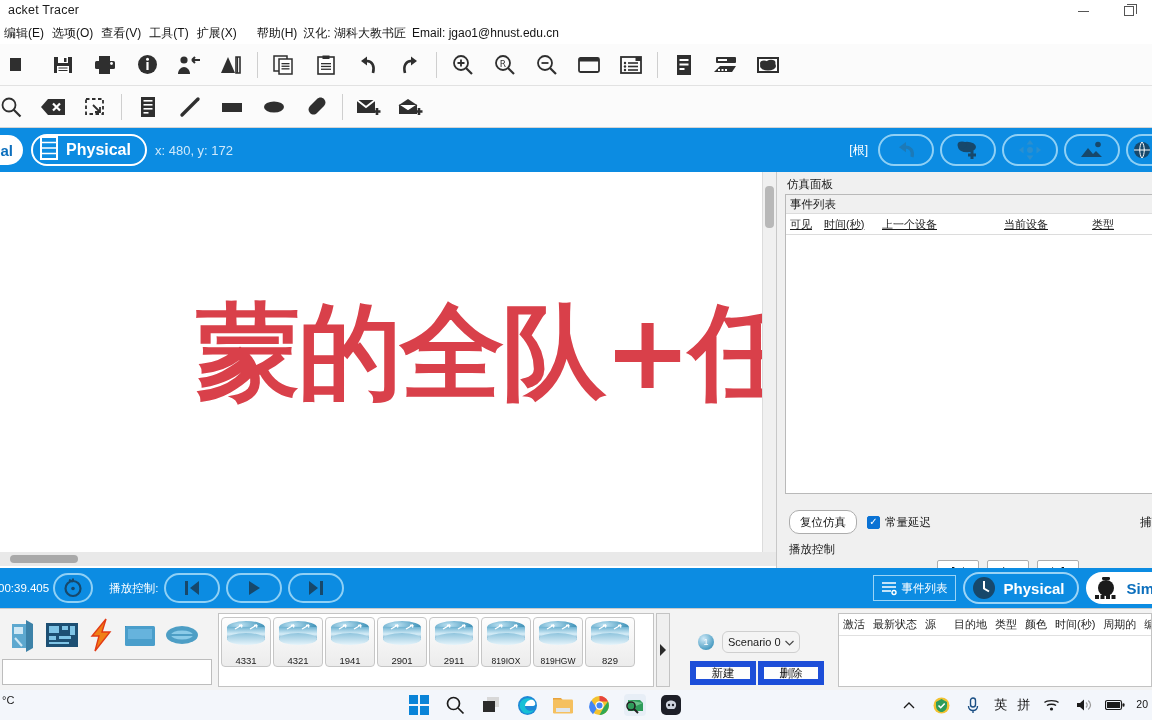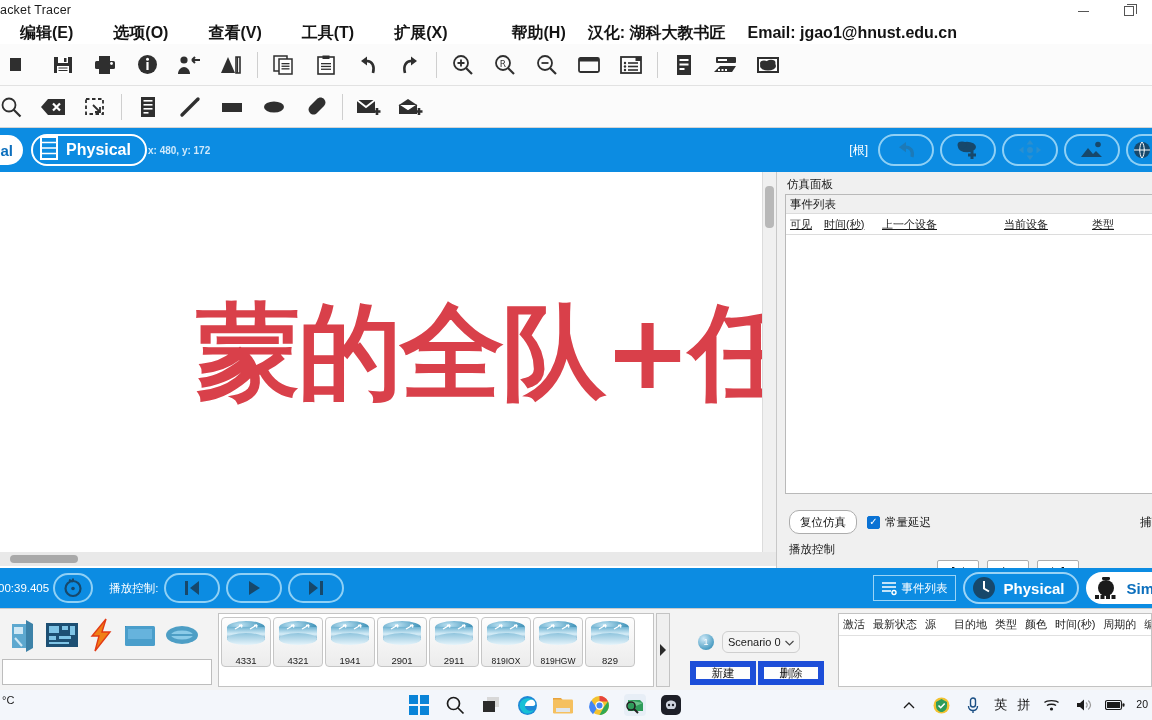--- a/index.html
+++ b/index.html
@@ -10,42 +10,42 @@
     background: #ffffff;
   }
   #app { position: relative; width: 1152px; height: 720px; background: #ffffff; }
 
   
   .titlebar {
     position: absolute; left: 0; top: 0; width: 1152px; height: 22px;
     background: #ffffff;
   }
   .titlebar .title {
-    position: absolute; left: 0; top: 3px;
+    position: absolute; left: 8px; top: 3px;
     font-size: 12.5px; color: #1b1b1b; letter-spacing: .2px;
   }
   .wincontrols { position: absolute; right: 0; top: 0; height: 22px; display: flex; }
   .wincontrols .wc {
     width: 46px; height: 22px; display: flex; align-items: center; justify-content: center;
     color: #444;
   }
   .wc .min-glyph { display: block; width: 11px; height: 1px; background: #555; }
   .wc .max-glyph { display: block; width: 10px; height: 10px; border: 1px solid #555; position: relative; }
   .wc .max-glyph:after {
     content:""; position: absolute; left: 2px; top: -3px; width: 9px; height: 9px;
     border: 1px solid #555; border-bottom: none; border-left: none;
   }
 
   
   .menubar {
     position: absolute; left: 0; top: 22px; width: 1152px; height: 22px;
     background: #ffffff; display: flex; align-items: center;
   }
   .menubar .mi {
-    font-size: 16px; color: #141414; padding: 2px 20px; white-space: nowrap; font-weight: bold;
+    font-size: 12px; color: #141414; padding: 2px 4px; white-space: nowrap;
   }
   .menubar .mi.plain { color: #141414; }
 
   
   .toolbar1 {
     position: absolute; left: 0; top: 44px; width: 1152px; height: 42px;
     background: #fbfbfb; border-bottom: 1px solid #e2e2e2;
     display: flex; align-items: center; padding-left: 0px;
   }
   .toolbar2 {
@@ -68,21 +68,21 @@
   .bb-tab-white {
     height: 30px; background: #ffffff; color: #0c6fbd; font-size: 15px; font-weight: bold;
     border-radius: 15px; display: flex; align-items: center; padding: 0 10px 0 6px;
     margin-left: -18px;
   }
   .bb-pill {
     height: 32px; border: 2px solid #ffffff; border-radius: 17px;
     display: flex; align-items: center; gap: 7px; padding: 0 14px 0 6px; margin-left: 8px;
     color: #ffffff; font-size: 16px; font-weight: bold;
   }
-  .bb-coord { color: #cfe9fb; font-size: 10px; margin-left: 1px; font-weight: bold; }
+  .bb-coord { color: #cfe9fb; font-size: 13px; margin-left: 8px; font-weight: normal; }
   .bb-right { margin-left: auto; display: flex; align-items: center; gap: 6px; padding-right: 0px; }
   .bb-root { color: #ffffff; font-size: 12px; margin-right: 4px; }
   .bb-round {
     width: 56px; height: 32px; border: 2px solid #8fd0f5; border-radius: 17px;
     display: flex; align-items: center; justify-content: center;
   }
   .bb-round.clipped { width: 26px; border-right: none; border-radius: 17px 0 0 17px; }
 
   
   .canvas-wrap {
@@ -289,21 +289,21 @@
         </div>
     </div>
   </div>
 
   <div class="menubar">
     <div class="mi">编辑(E)</div>
     <div class="mi">选项(O)</div>
     <div class="mi">查看(V)</div>
     <div class="mi">工具(T)</div>
     <div class="mi">扩展(X)</div>
-    <div class="mi" style="margin-left:24px">帮助(H)</div>
+    <div class="mi" style="margin-left:12px">帮助(H)</div>
     <div class="mi plain" style="padding-left:2px">汉化: 湖科大教书匠</div>
     <div class="mi plain" style="padding-left:2px">Email: jgao1@hnust.edu.cn</div>
   </div>
 
   <div class="toolbar1">
     <div class="tb-btn">
       <svg width="22" height="20" viewBox="0 0 22 20">
           <path d="M1 3h8l2 2.5H1z" fill="#2f2f2f"></path>
           <rect x="0" y="3" width="11" height="13" fill="#2f2f2f"></rect>
         </svg>

